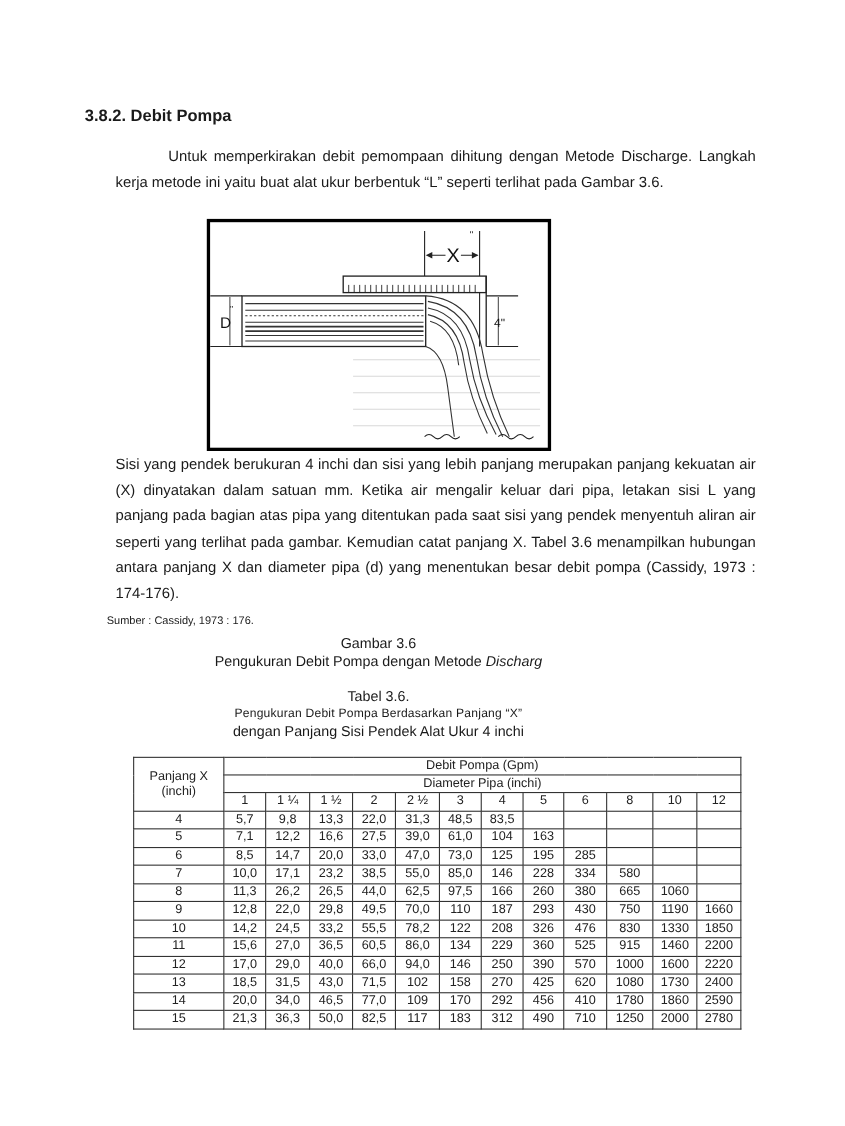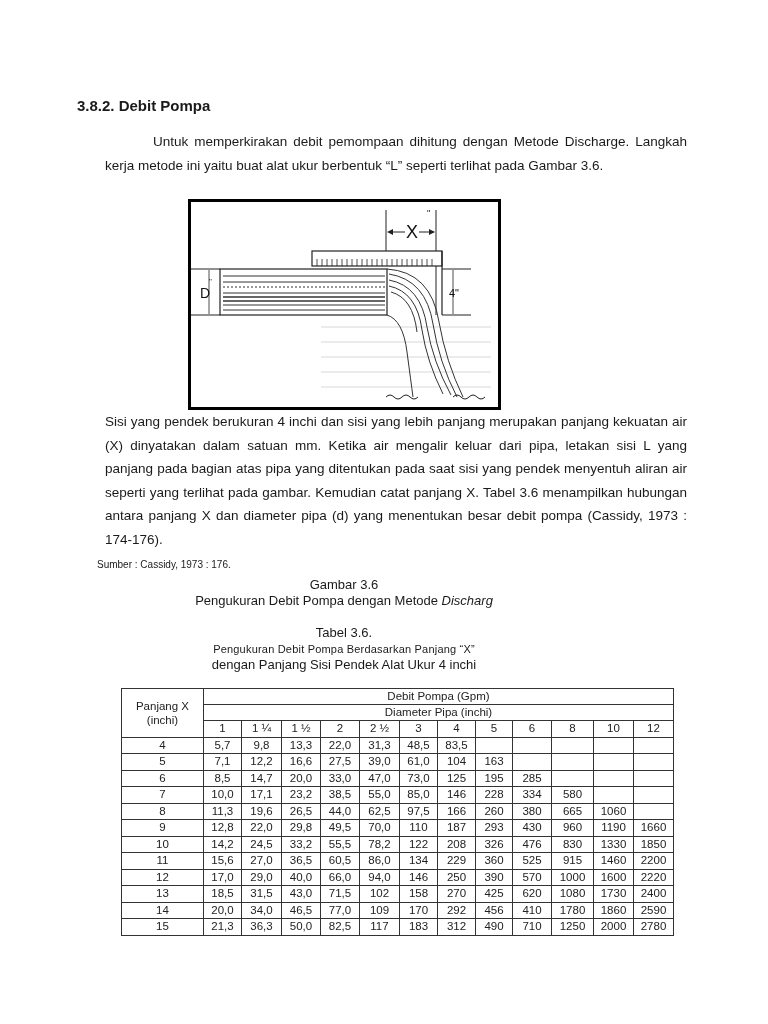--- a/index.html
+++ b/index.html
@@ -211,21 +211,21 @@
         <td>146</td>
         <td>228</td>
         <td>334</td>
         <td>580</td>
         <td></td>
         <td></td>
       </tr>
       <tr>
         <td>8</td>
         <td>11,3</td>
-        <td>19,6</td>
+        <td>26,2</td>
         <td>26,5</td>
         <td>44,0</td>
         <td>62,5</td>
         <td>97,5</td>
         <td>166</td>
         <td>260</td>
         <td>380</td>
         <td>665</td>
         <td>1060</td>
         <td></td>
@@ -234,21 +234,21 @@
         <td>9</td>
         <td>12,8</td>
         <td>22,0</td>
         <td>29,8</td>
         <td>49,5</td>
         <td>70,0</td>
         <td>110</td>
         <td>187</td>
         <td>293</td>
         <td>430</td>
-        <td>960</td>
+        <td>750</td>
         <td>1190</td>
         <td>1660</td>
       </tr>
       <tr>
         <td>10</td>
         <td>14,2</td>
         <td>24,5</td>
         <td>33,2</td>
         <td>55,5</td>
         <td>78,2</td>

